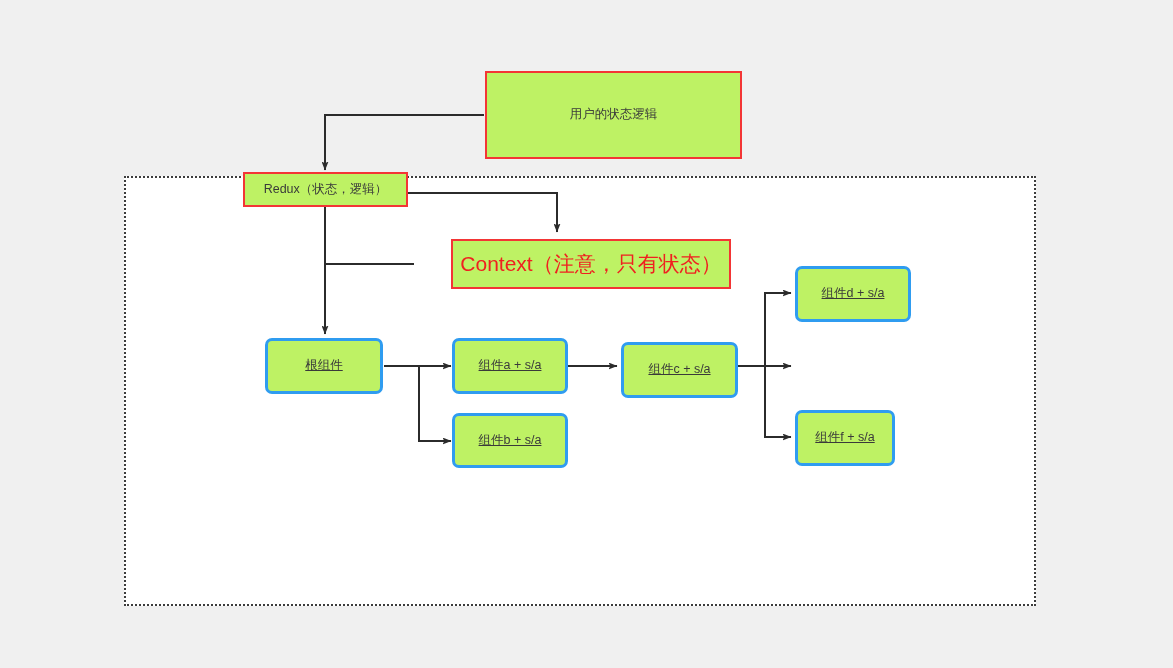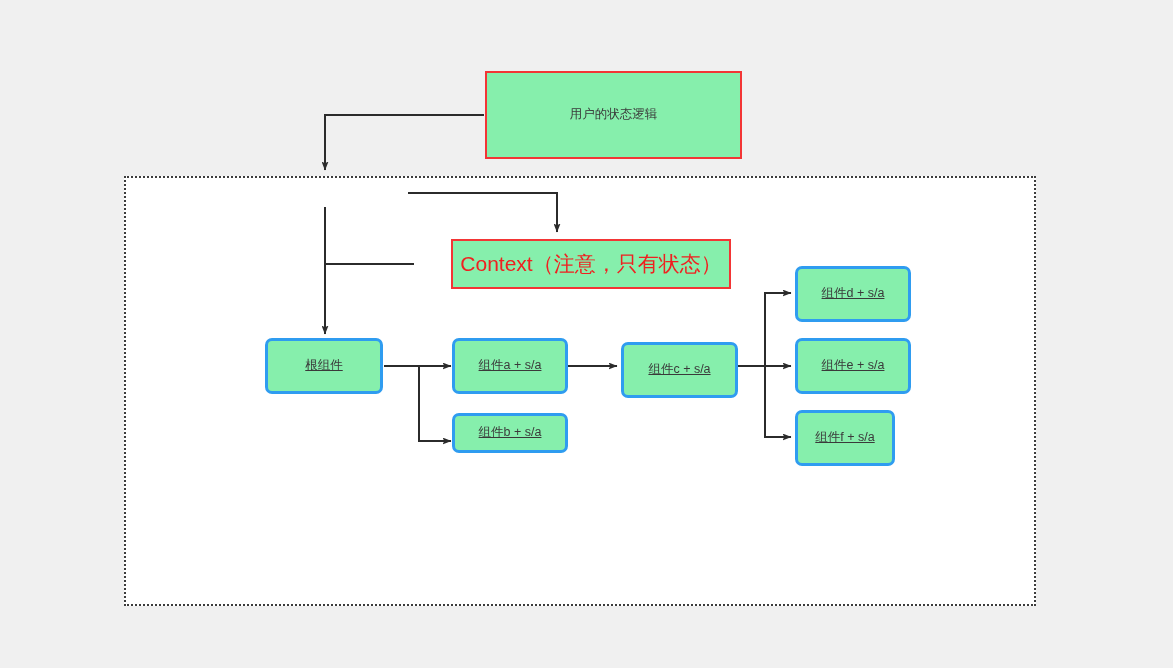--- a/index.html
+++ b/index.html
@@ -25,21 +25,21 @@
     width: 1173px;
     height: 668px;
     pointer-events: none;
   }
   .node {
     position: absolute;
     box-sizing: border-box;
     display: flex;
     align-items: center;
     justify-content: center;
-    background: #86efac;
+    background: #bef264;
     text-align: center;
     line-height: 1.25;
   }
   .node-red {
     border: 2px solid #f33535;
     color: #3a3a3a;
     font-size: 12.5px;
   }
   .node-blue {
     border: 3px solid #2f9cf0;
@@ -98,46 +98,46 @@
       <path d="M765,366 L765,293 L791,293" marker-end="url(#arrowhead)"></path>
 
       <path d="M765,366 L765,437 L791,437" marker-end="url(#arrowhead)"></path>
     </g>
   </svg>
 
   <div class="node node-red" style="left:485px; top:71px; width:257px; height:88px;">
     <span class="label">用户的状态逻辑</span>
   </div>
 
+  <div class="node node-red" style="left:243px; top:172px; width:165px; height:35px;">
+    <span class="label">Redux（状态，逻辑）</span>
+  </div>
 
   <div class="node node-context" style="left:415px; top:239px; width:280px; height:50px;">
     <span class="label">Context（注意，只有状态）</span>
   </div>
 
   <div class="node node-blue" style="left:265px; top:338px; width:118px; height:56px;">
     <span class="label">根组件</span>
   </div>
 
   <div class="node node-blue" style="left:452px; top:338px; width:116px; height:56px;">
     <span class="label">组件a + s/a</span>
   </div>
 
-  <div class="node node-blue" style="left:452px; top:413px; width:116px; height:40px;">
+  <div class="node node-blue" style="left:452px; top:413px; width:116px; height:55px;">
     <span class="label">组件b + s/a</span>
   </div>
 
   <div class="node node-blue" style="left:621px; top:342px; width:117px; height:56px;">
     <span class="label">组件c + s/a</span>
   </div>
 
   <div class="node node-blue" style="left:795px; top:266px; width:116px; height:56px;">
     <span class="label">组件d + s/a</span>
   </div>
 
-  <div class="node node-blue" style="left:795px; top:338px; width:116px; height:56px;">
-    <span class="label">组件e + s/a</span>
-  </div>
 
   <div class="node node-blue" style="left:795px; top:410px; width:100px; height:56px;">
     <span class="label">组件f + s/a</span>
   </div>
 
 </div>
 
 </body></html>

